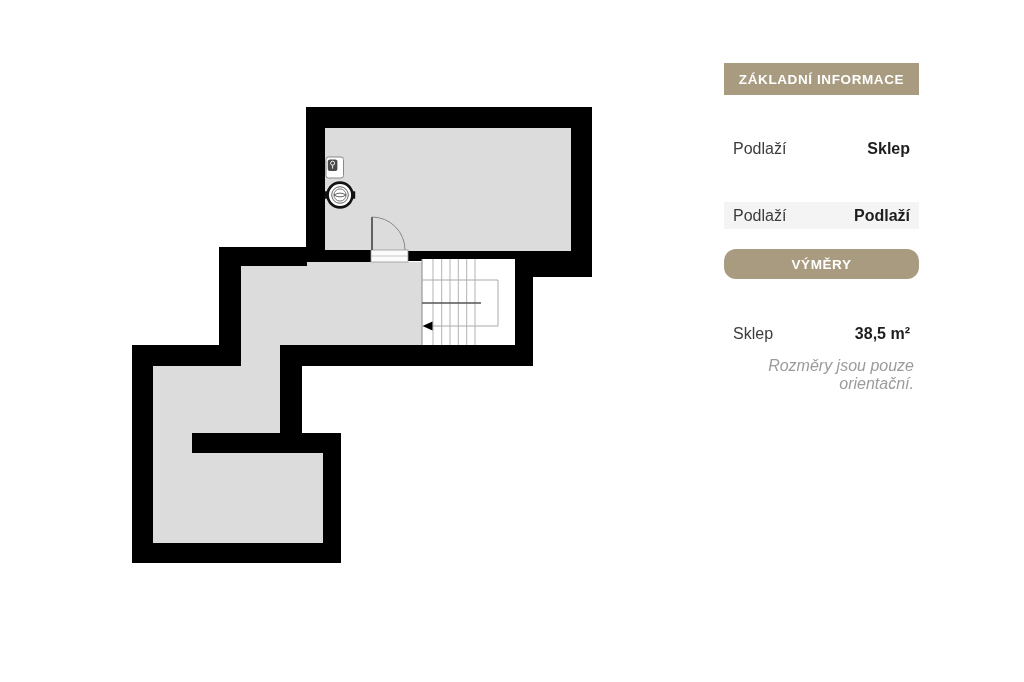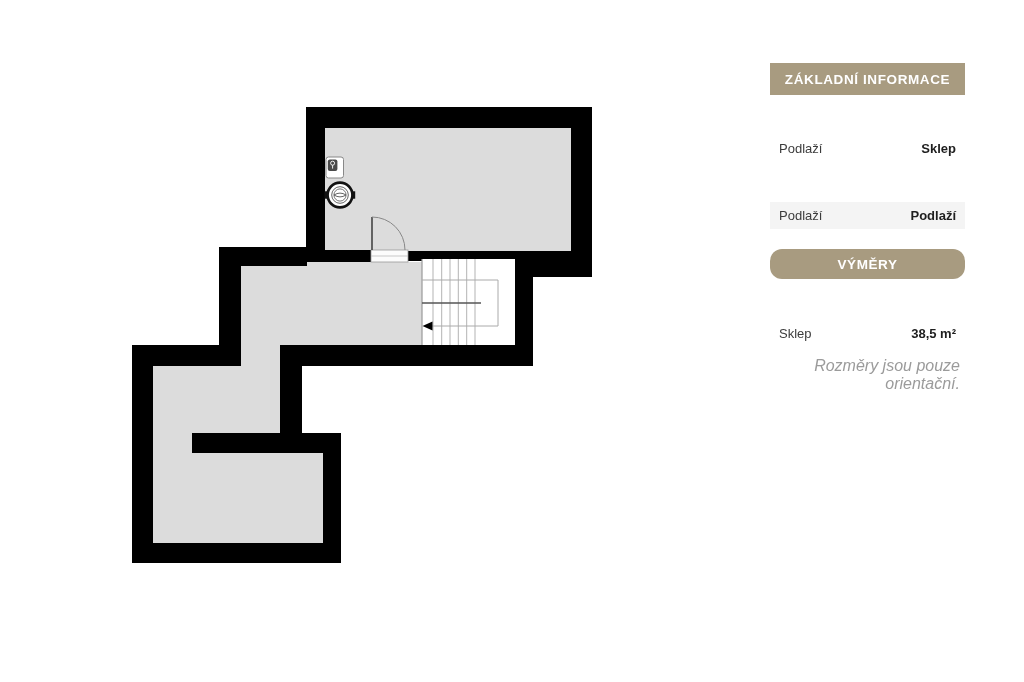--- a/index.html
+++ b/index.html
@@ -2,33 +2,33 @@
 <html style="--accent: #a89b80; --wall: #000000; --floor: #dcdcdc; --stripe: #f4f4f4; --label: #3c3c3c; --value: #1e1e1e; --note: #9b9b9b; --stairline: #b3b3b3; --stairdivider: #555555;"><head>
 <meta charset="utf-8">
 <style>
   html,body{margin:0;padding:0;background:#fff;}
   .stage{
     position:relative;width:1024px;height:682px;background:#fff;overflow:hidden;
     font-family:"Liberation Sans", sans-serif;
   }
   .plan-svg{position:absolute;left:0;top:0;}
   .panel{
-    position:absolute;left:770px;top:63px;width:195px;
+    position:absolute;left:724px;top:63px;width:195px;
     color:var(--label);
   }
   .sec-header{
     height:32px;background:var(--accent);color:#fff;
     display:flex;align-items:center;justify-content:center;
     font-size:13.5px;font-weight:bold;letter-spacing:.6px;
   }
   .sec-header.second{margin-top:20px;height:30px;border-radius:12px;}
   .table{margin-top:23px;}
   .row{
     height:27px;display:flex;align-items:center;justify-content:space-between;
-    padding:0 9px;font-size:13px;background:#fff;margin-top:40px;
+    padding:0 9px;font-size:16px;background:#fff;margin-top:40px;
   }
   .row.striped{background:var(--stripe);}
   .row .label{color:var(--label);}
   .row .value{color:var(--value);font-weight:bold;}
   .area-row{height:29px;}
   .note{
     margin-top:9px;text-align:right;padding-right:5px;
     font-size:16px;font-style:italic;color:var(--note);
   }
 </style>

